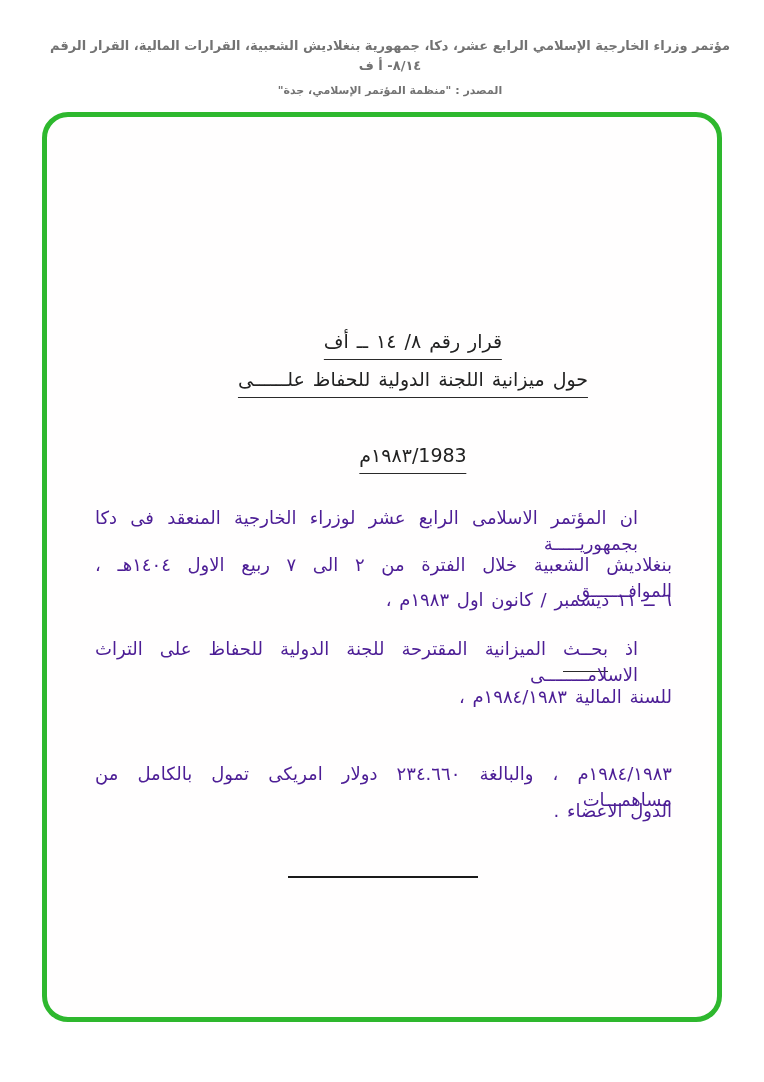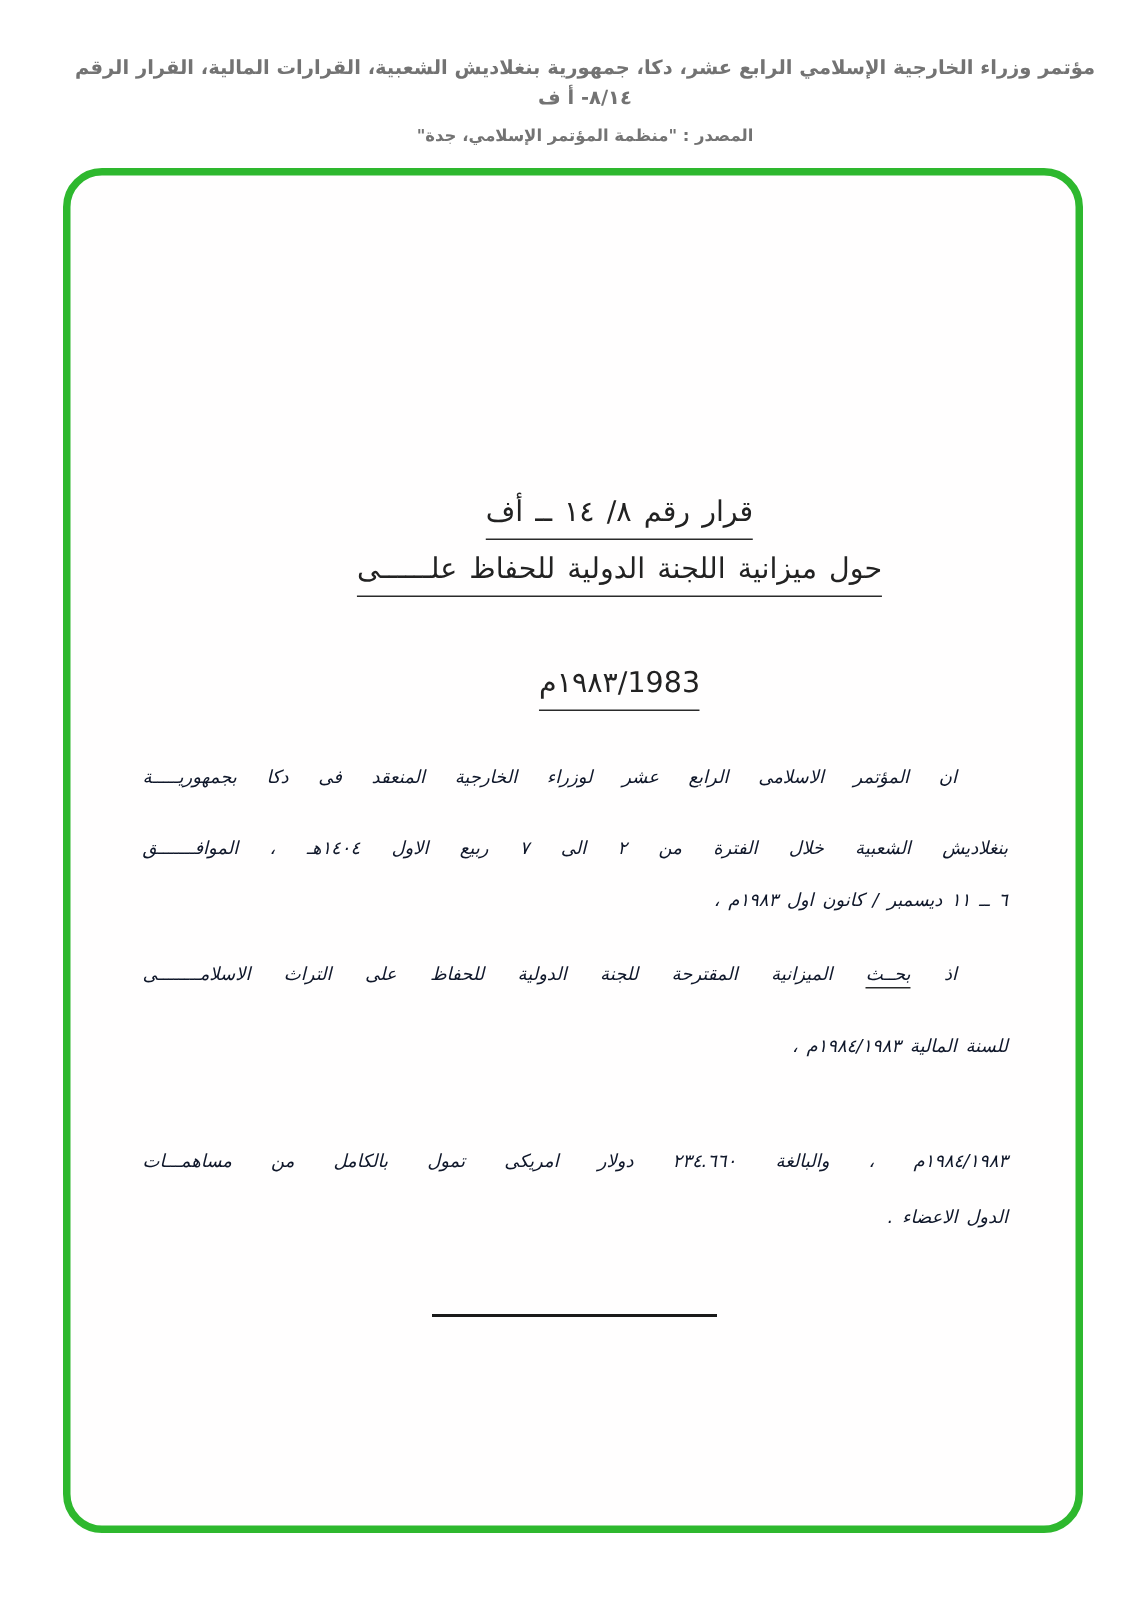--- a/index.html
+++ b/index.html
@@ -15,32 +15,32 @@
   .hdr-l1{font-size:13px;line-height:20px;letter-spacing:0;}
   .hdr-l2{font-size:11px;line-height:18px;margin-top:6px;}
   
   .frame{
     position:absolute;left:42px;top:112px;width:670px;height:900px;
     border:5px solid #2eb82e;border-radius:26px;background:#fffefe;
   }
   
   .doc{position:absolute;inset:0;direction:rtl;}
   .line{
-    position:absolute;font-size:12px;line-height:26px;white-space:nowrap;
-    color:#0f172a;word-spacing:2px;font-style:italic;
+    position:absolute;font-size:18px;line-height:26px;white-space:nowrap;
+    color:#4c1d95;word-spacing:2px;
   }
   .just{left:48px;right:45px;white-space:normal;text-align:justify;text-align-last:justify;}
   .indent{padding-right:34px;}
   .ralign{right:45px;text-align:right;}
   .title-line{
     position:absolute;left:366px;transform:translateX(-50%);
     font-size:19px;line-height:26px;white-space:nowrap;color:#222;
     border-bottom:1.5px solid #2a2a2a;padding-bottom:5px;word-spacing:2px;
   }
-  .uword{border-bottom:1.5px solid #2a2a2a;padding-bottom:2px;margin-top:15px;}
+  .uword{border-bottom:1.5px solid #2a2a2a;padding-bottom:12px;margin-top:15px;}
   .hrule{position:absolute;left:241px;top:759px;width:190px;height:0;border-top:2px solid #1a1a1a;}
 </style>
 </head>
 <body>
 
 <div class="hdr">
   <div class="hdr-l1">مؤتمر وزراء الخارجية الإسلامي الرابع عشر، دكا، جمهورية بنغلاديش الشعبية، القرارات المالية، القرار الرقم ٨/١٤- أ ف</div>
   <div class="hdr-l2">المصدر :  "منظمة المؤتمر الإسلامي، جدة"</div>
 </div>
 

